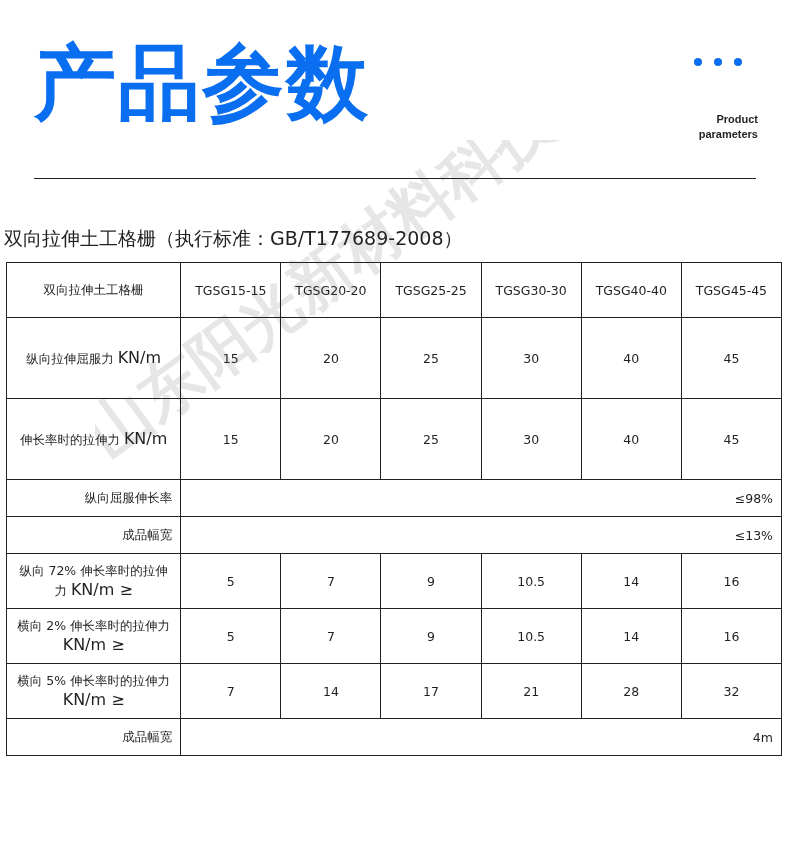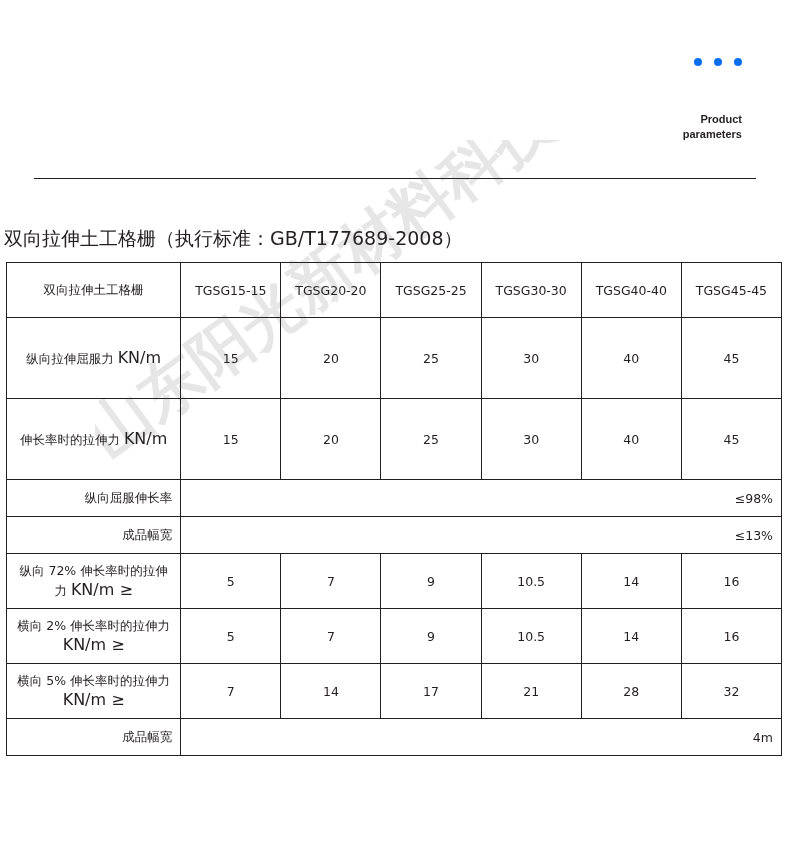--- a/index.html
+++ b/index.html
@@ -42,21 +42,21 @@
   }
   .dots span {
     width: 8px;
     height: 8px;
     border-radius: 50%;
     background: #0a6ef0;
     display: block;
   }
   .title-sub {
     position: absolute;
-    right: 48px;
+    right: 32px;
     top: 112px;
     text-align: right;
     font-size: 11px;
     font-weight: bold;
     line-height: 1.35;
     color: #231f20;
   }
   .header-rule {
     position: absolute;
     left: 34px;
@@ -126,20 +126,21 @@
   tr.tall td { height: 72px; }
   tr.mid td { height: 46px; }
   tr.short td { height: 28px; text-align: right; }
   .col0 { width: 174px; }
   .colv { width: 100px; }
 </style>
 </head>
 <body>
 
 <div class="header">
+  <div class="title-main">产品参数</div>
 
   <div class="dots">
     <span></span>
     <span></span>
     <span></span>
   </div>
 
   <div class="title-sub">
     <div>Product</div>
     <div>parameters</div>

